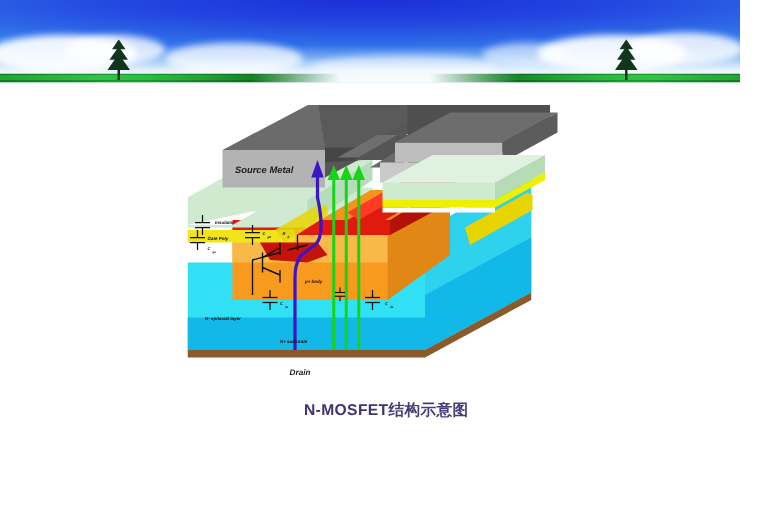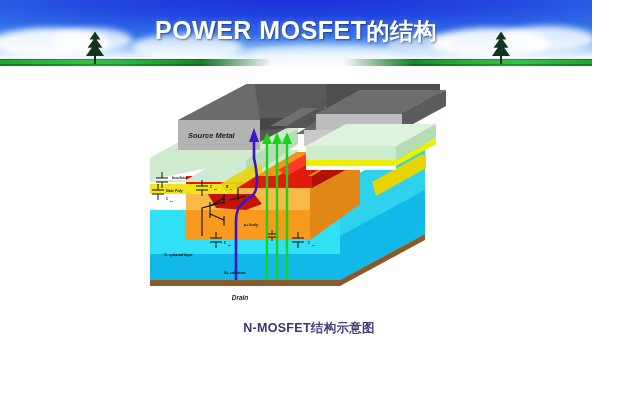--- a/index.html
+++ b/index.html
@@ -125,21 +125,20 @@
   </div>
   <div class="tree tree-right">
     <div class="foliage">
         <span></span>
         <span></span>
         <span></span>
       </div>
     <div class="trunk"></div>
   </div>
 
-  <div class="banner-title"><span>POWER MOSFET</span><span class="cn">的结构</span></div>
 </div>
 
 <div id="figure">
 <svg id="svgdiag" viewBox="0 0 330 228">
 
   <g>
     <polygon points="190,100 275,52 275,150 190,196" fill="#2fd2ec"></polygon>
     <polygon points="190,152 275,106 275,150 190,196" fill="#12b9e8"></polygon>
     <polygon points="190,196 275,150 275,156 190,202" fill="#8a5a2b"></polygon>
   </g>

